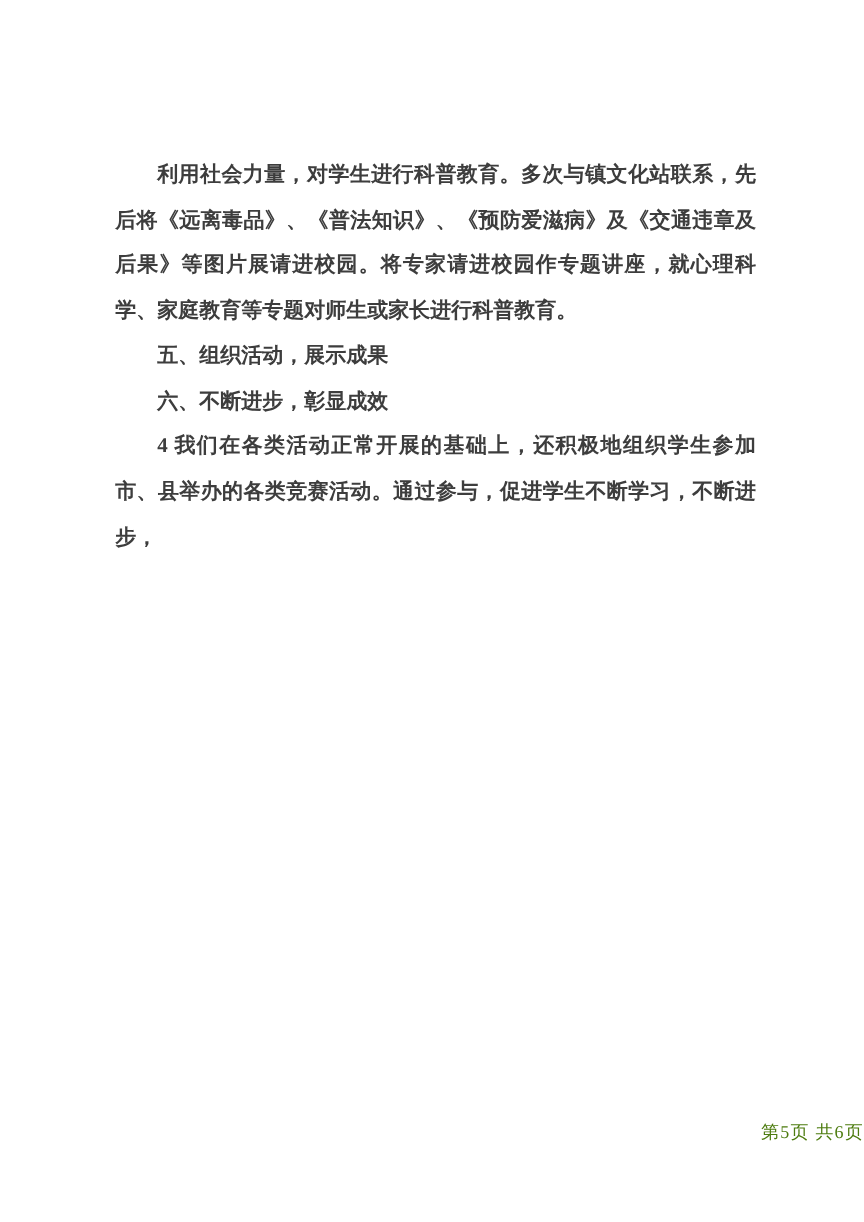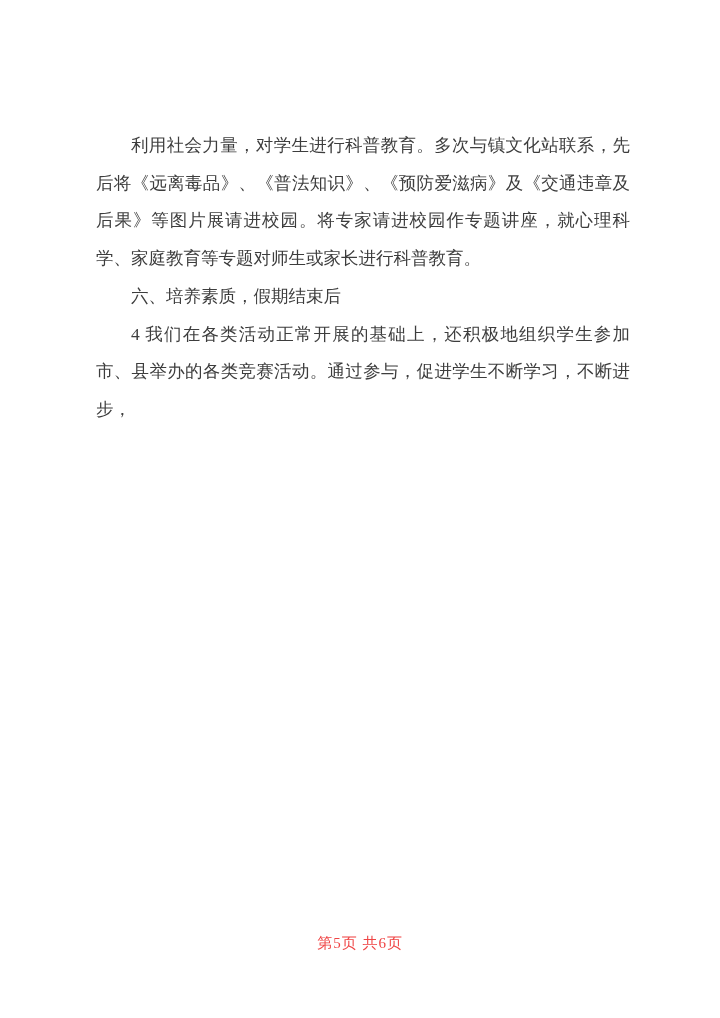--- a/index.html
+++ b/index.html
@@ -27,38 +27,40 @@
     color: #3d3d3d;
   }
   .doc-content p {
     margin: 0;
     padding: 0;
     font-size: 17.5px;
     line-height: 37.7px;
     text-indent: 2em;
     text-align: justify;
     word-break: break-all;
+    font-weight: bold;
   }
   .page-footer {
     position: absolute;
     top: 934px;
     left: 0;
     width: 720px;
-    text-align: center;
+    text-align: right;
     font-size: 15px;
-    color: #ef4444;
+    color: #4d7c0f;
     letter-spacing: 1px;
   }
 </style>
 </head>
 <body>
 
 <div class="doc-page">
 
   <div class="doc-content">
     <p>利用社会力量，对学生进行科普教育。多次与镇文化站联系，先后将《远离毒品》、《普法知识》、《预防爱滋病》及《交通违章及后果》等图片展请进校园。将专家请进校园作专题讲座，就心理科学、家庭教育等专题对师生或家长进行科普教育。</p>
-    <p>六、培养素质，假期结束后</p>
+    <p>五、组织活动，展示成果</p>
+    <p>六、不断进步，彰显成效</p>
     <p>4 我们在各类活动正常开展的基础上，还积极地组织学生参加市、县举办的各类竞赛活动。通过参与，促进学生不断学习，不断进步，</p>
   </div>
 
   <div class="page-footer">第5页 共6页</div>
 
 </div>
 
 </body></html>

